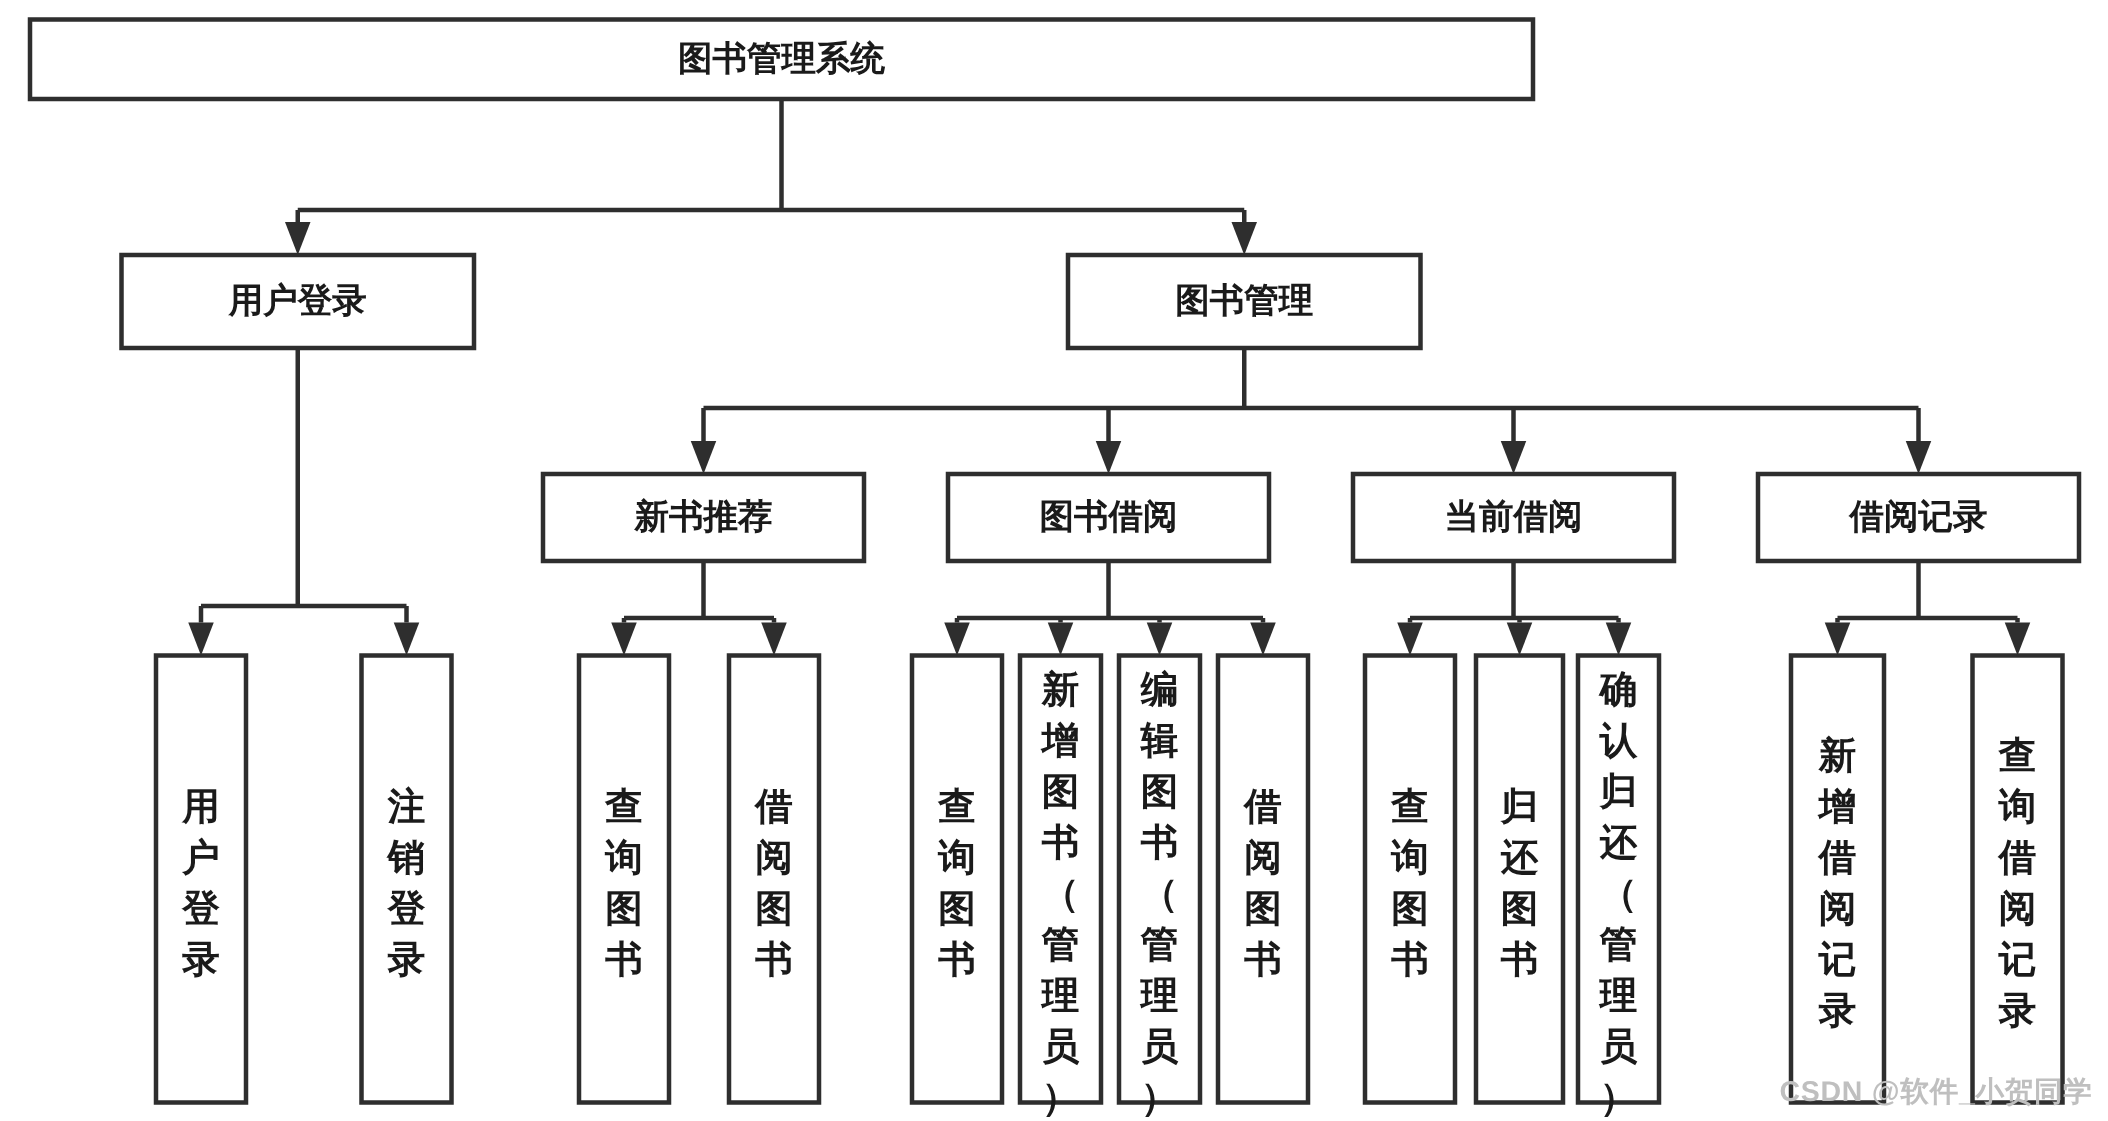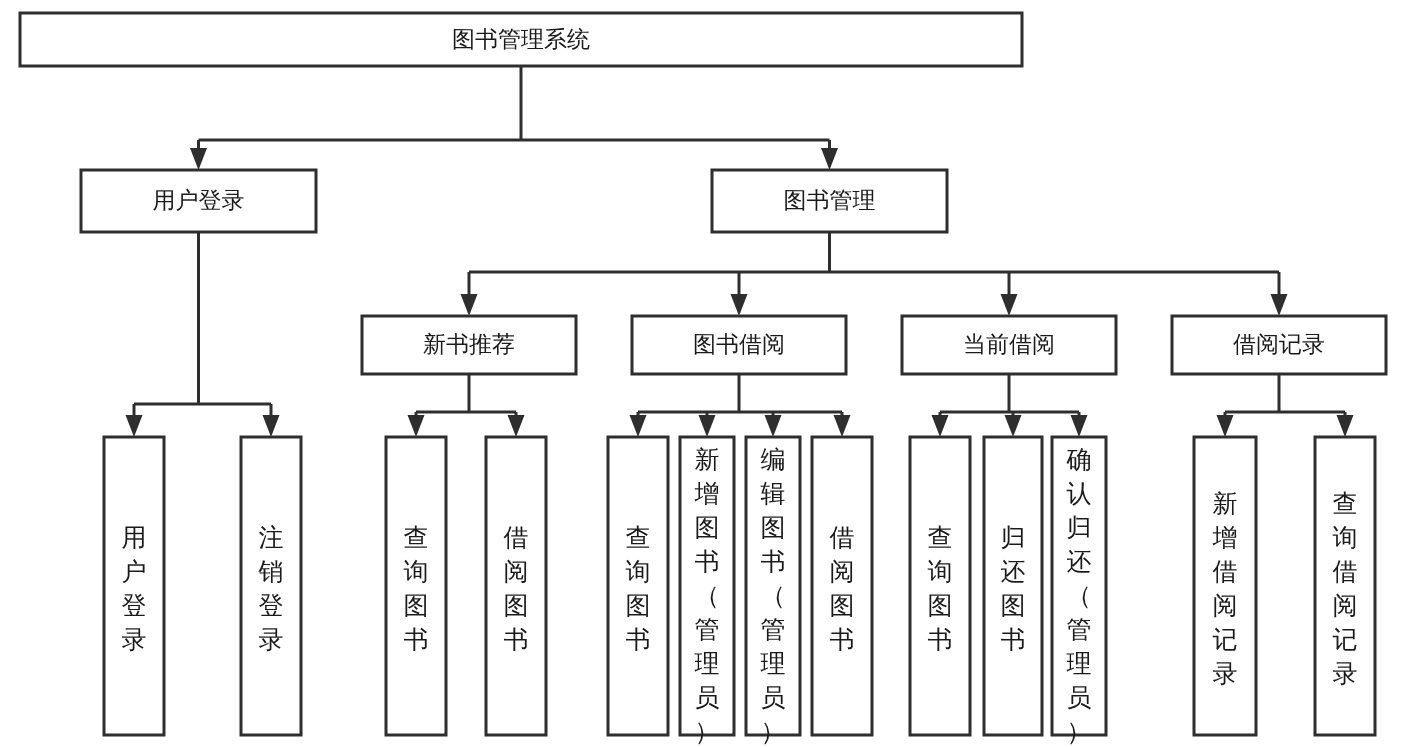--- a/index.html
+++ b/index.html
@@ -13,20 +13,21 @@
     font-family: "Liberation Sans", "DejaVu Sans", sans-serif;
     overflow: hidden;
     position: relative;
   }
   #diagram-root {
     position: absolute;
     left: 0;
     top: 0;
     width: 1405px;
     height: 747px;
+    font-weight: bold;
   }
   svg#tree-svg {
     position: absolute;
     left: 0;
     top: 0;
     width: 1405px;
     height: 747px;
     display: block;
   }
   .node-rect {
@@ -210,13 +211,14 @@
         <g>
           <rect x="1194" y="437" width="62" height="298" class="node-rect"></rect>
           <text x="1225" y="0" class="node-label-vertical" style="letter-spacing:0"><tspan x="1225" y="505">新</tspan><tspan x="1225" y="539">增</tspan><tspan x="1225" y="573">借</tspan><tspan x="1225" y="607">阅</tspan><tspan x="1225" y="641">记</tspan><tspan x="1225" y="675">录</tspan></text>
         </g>
         <g>
           <rect x="1315" y="437" width="60" height="298" class="node-rect"></rect>
           <text x="1345" y="0" class="node-label-vertical" style="letter-spacing:0"><tspan x="1345" y="505">查</tspan><tspan x="1345" y="539">询</tspan><tspan x="1345" y="573">借</tspan><tspan x="1345" y="607">阅</tspan><tspan x="1345" y="641">记</tspan><tspan x="1345" y="675">录</tspan></text>
         </g>
       </g>
   </svg>
+  <div class="watermark">CSDN @软件_小贺同学</div>
 </div>
 
 </body></html>

